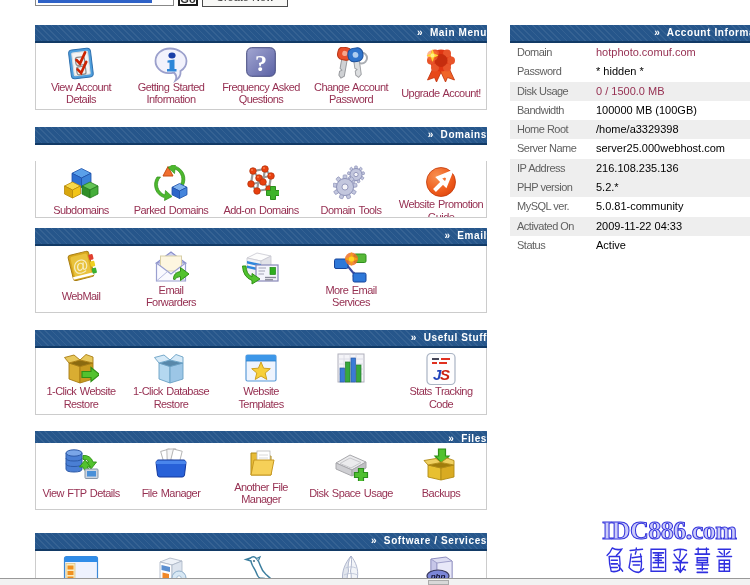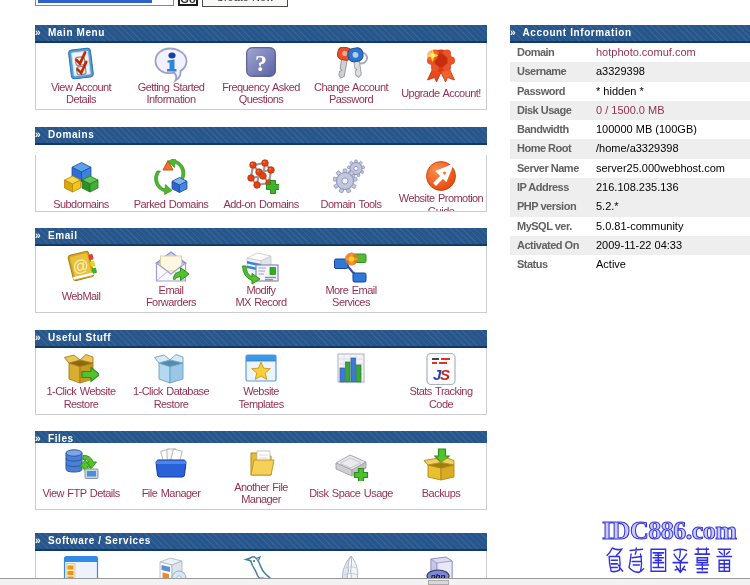--- a/index.html
+++ b/index.html
@@ -1,28 +1,28 @@
 <!DOCTYPE html>
 <html><head><meta charset="utf-8"><style>
 *{margin:0;padding:0;box-sizing:border-box}
 html,body{width:750px;height:585px;overflow:hidden;background:#fff;font-family:"Liberation Sans",sans-serif;position:relative}
-.hdr{position:absolute;left:0;width:452px;height:18px;color:#fff;font-size:10px;font-weight:bold;text-align:left;line-height:16.5px;letter-spacing:0.6px;
+.hdr{position:absolute;left:0;width:452px;height:18px;color:#fff;font-size:10px;font-weight:bold;text-align:right;line-height:16.5px;letter-spacing:0.6px;
 background:repeating-linear-gradient(45deg, rgba(255,255,255,0.07) 0 1.2px, rgba(255,255,255,0) 1.2px 4.4px), #26568b;
 border-bottom:2px solid #123a66;}
 .box{position:absolute;left:0;width:452px;background:#fff;border:1px solid #cccccc;border-top:none;overflow:hidden}
 .cells{display:flex;width:100%}
 .cell{width:20%;text-align:center}
 .ich{height:37px;padding-top:4px}
 .lbl{font-size:11px;line-height:12.5px;color:#963052;height:26px;display:flex;align-items:center;justify-content:center;white-space:nowrap;letter-spacing:-0.55px;word-spacing:1px}
 .sect{position:absolute;left:35px;width:452px}
 #acct{position:absolute;left:510px;top:25px;width:240px}
 #acct .hdr{position:relative;width:266px}
 .row{position:relative;height:19.3px;font-size:11px;line-height:19.3px;background:#fff}
 .row.alt{background:#eeeeee}
-.row b{position:absolute;left:7px;color:#616161;font-weight:bold;letter-spacing:-0.5px}
+.row b{position:absolute;left:7px;color:#616161;font-weight:normal;letter-spacing:-0.5px}
 .row span{position:absolute;left:86px;color:#000}
 .row span.m{color:#963052}
 </style></head><body>
 <div style="position:absolute;left:35px;top:-17px;width:139px;height:23px;border:1px solid #888;background:#fff">
     <div style="position:absolute;left:2px;top:2px;width:114px;height:17px;background:#2e62c8"></div>
   </div>
 <div style="position:absolute;left:178px;top:-15px;width:20px;height:21px;border:2.5px solid #1a1a1a;background:#fff;font-size:11px;font-weight:bold;text-align:center;line-height:25px;color:#333">Go</div>
 <div style="position:absolute;left:202px;top:-16px;width:86px;height:23px;border:1.5px solid #4a4a4a;background:#f8f8f6;font-size:11px;text-align:center;line-height:24px;color:#333">Create New</div>
 <div class="sect" style="top:25px">
     <div class="hdr" style="top:0">»&nbsp; Main Menu</div>
@@ -94,21 +94,21 @@
               <path d="M8.5 2 L10 6.5 L14.5 8.5 L10 10.5 L8.5 15 L7 10.5 L2.5 8.5 L7 6.5 Z" fill="#ffd633"></path>
               <circle cx="8.5" cy="8.5" r="2" fill="#ffee88"></circle>
             </svg></div>
           <div class="lbl">Upgrade Account!</div>
         </div>
       </div>
     </div>
   </div>
 <div class="sect" style="top:126.5px">
     <div class="hdr" style="top:0">»&nbsp; Domains</div>
-    <div class="box" style="top:28px;height:57px">
+    <div class="box" style="top:34px;height:57px">
       <div class="cells">
         <div class="cell">
           <div class="ich"><svg width="36" height="36" viewBox="0 0 36 36">
               <polygon points="18.5,3.5 28.0,8.25 18.5,13 9.0,8.25" fill="#5aa0ea" stroke="#1d4fa8" stroke-width="0.8"></polygon>
               <polygon points="9.0,8.25 18.5,13 18.5,22.5 9.0,17.75" fill="#2d6fd0" stroke="#1d4fa8" stroke-width="0.8"></polygon>
               <polygon points="28.0,8.25 18.5,13 18.5,22.5 28.0,17.75" fill="#3b82d8" stroke="#1d4fa8" stroke-width="0.8"></polygon>
               <polygon points="9.5,17 17.5,21.0 9.5,25 1.5,21.0" fill="#f7d84a" stroke="#b8890a" stroke-width="0.8"></polygon>
               <polygon points="1.5,21.0 9.5,25 9.5,33 1.5,29.0" fill="#d9a70e" stroke="#b8890a" stroke-width="0.8"></polygon>
               <polygon points="17.5,21.0 9.5,25 9.5,33 17.5,29.0" fill="#f2c518" stroke="#b8890a" stroke-width="0.8"></polygon>
               <polygon points="27,17 35,21.0 27,25 19,21.0" fill="#63c455" stroke="#237a1d" stroke-width="0.8"></polygon>
@@ -250,21 +250,20 @@
                 <line x1="16.5" y1="18" x2="24" y2="18"></line>
                 <line x1="16.5" y1="21" x2="23" y2="21"></line>
                 <line x1="16.5" y1="24" x2="22" y2="24"></line>
               </g>
               <g stroke="#8a8a9a" stroke-width="1.4">
                 <line x1="23" y1="27.5" x2="34" y2="27.5"></line>
                 <line x1="23" y1="29.8" x2="31" y2="29.8"></line>
               </g>
               <path d="M4 16 Q4 24 10 27 L10 23.5 L18 29 L10 34 L10 30.5 Q1 27 0.5 16 Z" fill="#52c22e" stroke="#2f9016" stroke-width="1"></path>
             </svg></div>
-          <div class="lbl">Modify<br>MX Record</div>
         </div>
         <div class="cell">
           <div class="ich"><svg width="36" height="36" viewBox="0 0 36 36">
               <line x1="13" y1="14" x2="22" y2="25" stroke="#3a4aa0" stroke-width="2"></line>
               <polygon points="19.5,26.5 24.5,26.5 21,21.5" fill="#3a4aa0"></polygon>
               <rect x="21" y="4" width="12" height="8.5" rx="1.5" fill="#57b838" stroke="#2f8f1d" stroke-width="1"></rect>
               <rect x="1.5" y="9" width="13.5" height="9.5" rx="1.5" fill="#2e78d8" stroke="#17449a" stroke-width="1"></rect>
               <rect x="20" y="23" width="13" height="9" rx="1.5" fill="#2e78d8" stroke="#17449a" stroke-width="1"></rect>
               <circle cx="18.5" cy="9" r="6.5" fill="#f07024" opacity="0.85"></circle>
               <path d="M18.5 2 L20 6.5 L25 9 L20 11.5 L18.5 16 L17 11.5 L12 9 L17 6.5 Z" fill="#f5a018"></path>
@@ -460,24 +459,20 @@
             </svg></div>
         </div>
       </div>
     </div>
   </div>
 <div id="acct">
     <div class="hdr">»&nbsp; Account Information</div>
     <div class="row">
       <b>Domain</b>
       <span class="m">hotphoto.comuf.com</span>
-    </div>
-    <div class="row alt">
-      <b>Username</b>
-      <span>a3329398</span>
     </div>
     <div class="row">
       <b>Password</b>
       <span>* hidden *</span>
     </div>
     <div class="row alt">
       <b>Disk Usage</b>
       <span class="m">0 / 1500.0 MB</span>
     </div>
     <div class="row">

